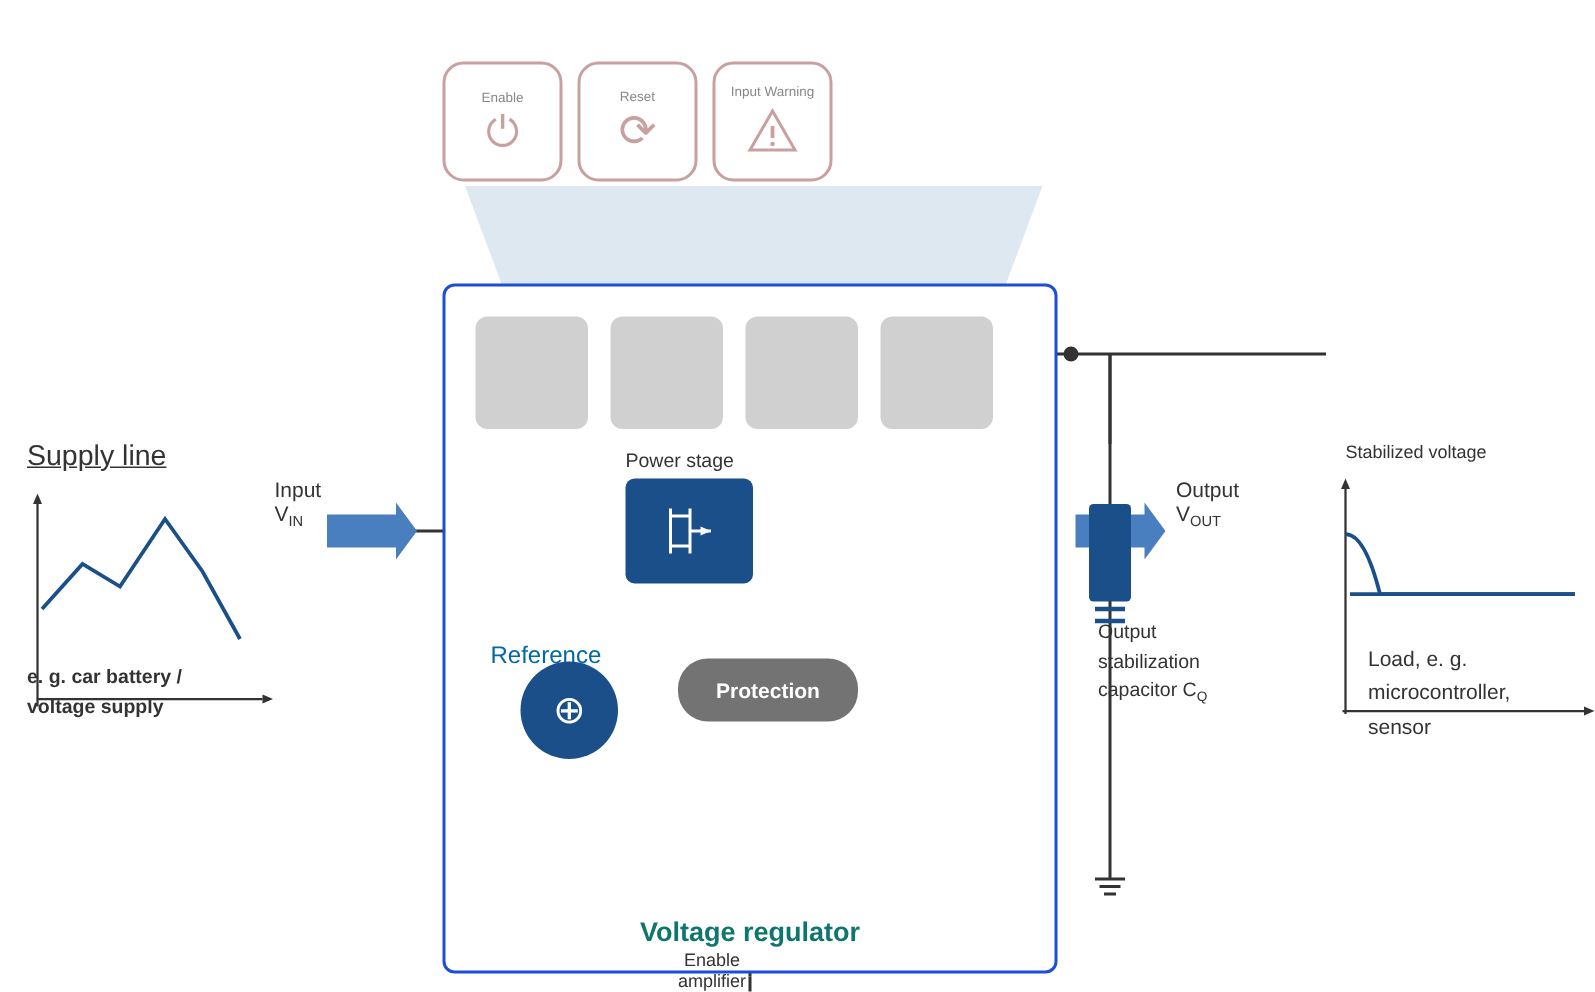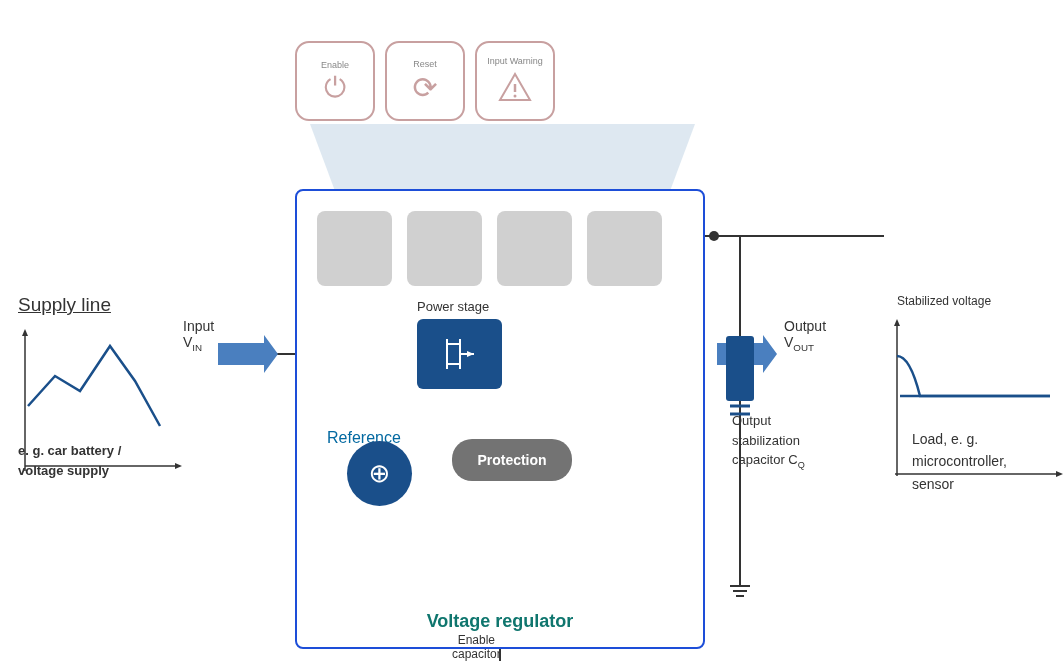--- a/index.html
+++ b/index.html
@@ -300,21 +300,21 @@
     <div class="reference-circle">
       <span style="font-size:26px;">⊕</span>
     </div>
 
     <div class="protection-box">
       <span class="protection-text">Protection</span>
     </div>
 
     <div style="position:absolute; top:442px; left:155px; font-size:12px; color:#333; text-align:center;">
       <span>Enable</span><br>
-      <span>capacitor</span>
+      <span>amplifier</span>
     </div>
 
     <div class="vr-label">Voltage regulator</div>
   </div>
 
   <div style="position:absolute; top:258px; left:18px;">
     <div style="font-size:19px; color:#333;text-decoration:underline;">Supply line</div>
   </div>
 
   <div style="position:absolute; top:405px; left:18px; font-size:13px; color:#333; line-height:1.5;font-weight:bold;">

